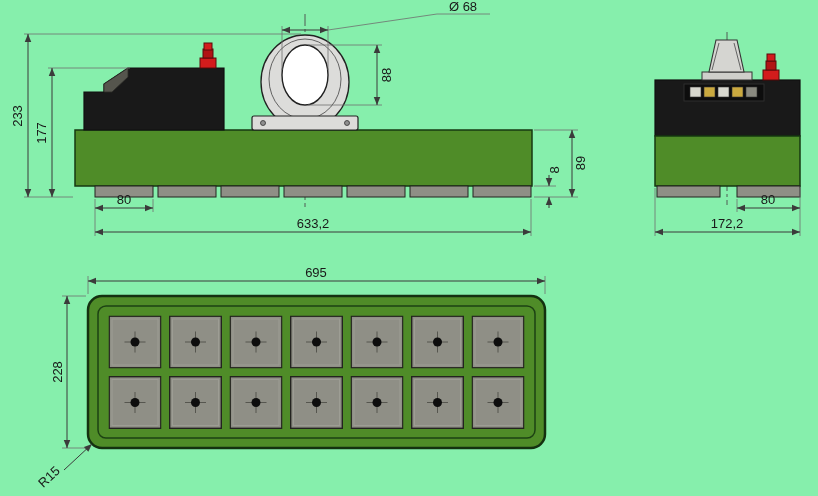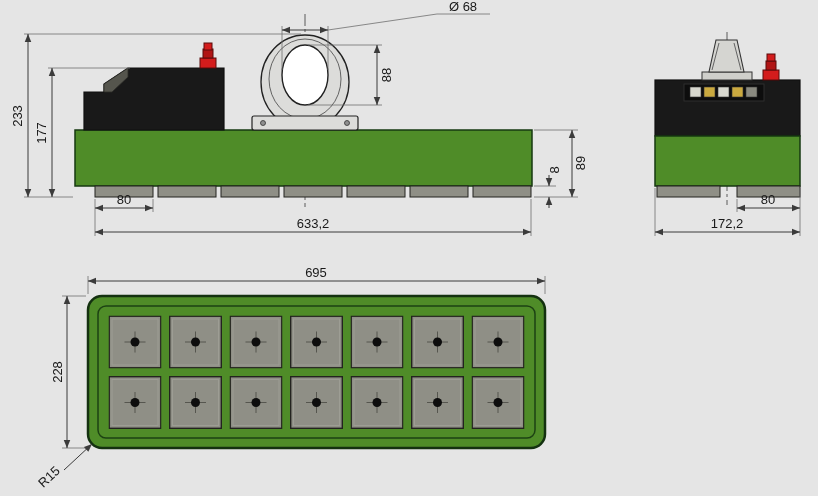--- a/index.html
+++ b/index.html
@@ -1,16 +1,16 @@
 <!DOCTYPE html>
 <html><head>
 <meta charset="utf-8">
 <style>
   html,body{margin:0;padding:0;background:#ffffff;}
-  .stage{position:relative;width:818px;height:496px;background:#e5e5e5;overflow:hidden;}
+  .stage{position:relative;width:818px;height:496px;background:#86efac;overflow:hidden;}
   svg{display:block;}
   .dim-line{stroke:#3b3b3b;stroke-width:1;fill:none;}
   .ext-line{stroke:#6f6f6f;stroke-width:0.8;fill:none;}
   .cl{stroke:#4a4a4a;stroke-width:0.9;fill:none;stroke-dasharray:12 3 3 3;}
   text.dim{font-family:"Liberation Sans",sans-serif;font-size:13px;fill:#191919;text-anchor:middle;stroke:none;}
   .edge{stroke:#101010;stroke-width:1.2;}
   .thin{stroke:#555;stroke-width:0.9;fill:none;}
 </style>
 </head>
 <body>

